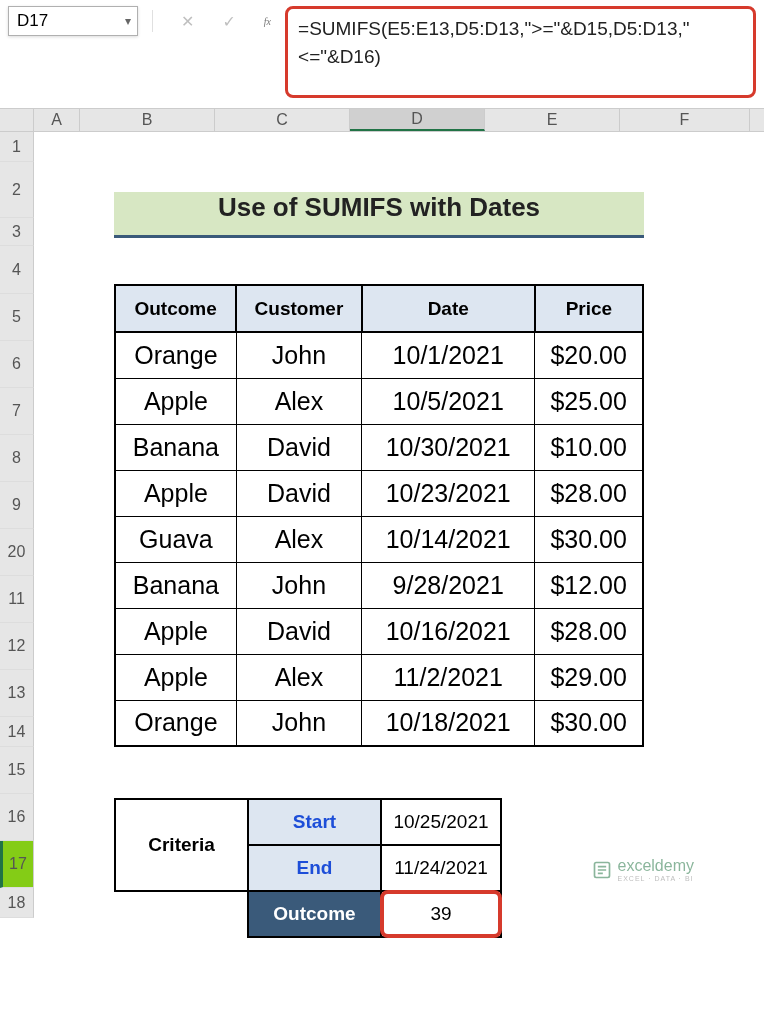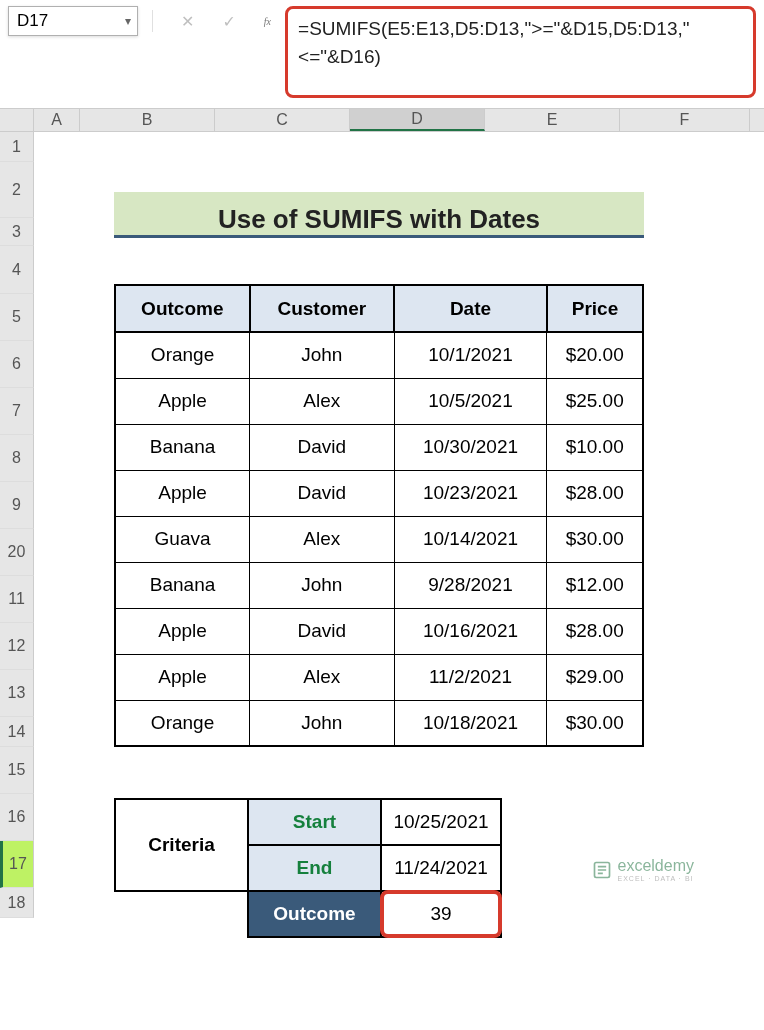--- a/index.html
+++ b/index.html
@@ -84,42 +84,42 @@
     height: 47px;
     display: flex;
     align-items: center;
     justify-content: center;
     font-size: 16px;
     color: #555;
     background: #e6e6e6;
     border-right: 1px solid #ccc;
     border-bottom: 1px solid #ddd;
   }
-  .rh.sel { background: #bef264; border-left: 3px solid #217346; }
+  .rh.sel { background: #84cc16; border-left: 3px solid #217346; }
   .ch {
     display: flex; align-items: center; justify-content: center;
     font-size: 16px; color: #555;
     border-right: 1px solid #ccc;
   }
   .ch.corner { width: 34px; background: #e6e6e6; }
   .ch.sel { background: #d0d0d0; border-bottom: 2px solid #217346; }
   .sheet-body {
     margin-left: 34px;
     position: relative;
     height: 860px;
   }
   .title-banner {
     position: absolute;
     left: 80px; top: 60px;
     width: 530px;
     height: 46px;
     background: #d7e7c3;
     border-bottom: 3px solid #3a5a7a;
     display: flex;
-    align-items: flex-end;
+    align-items: flex-start;
     justify-content: center;
     font-size: 26px;
     font-weight: bold;
     color: #222;
   }
   .data-table {
     position: absolute;
     left: 80px; top: 152px;
     border-collapse: collapse;
     width: 530px;
@@ -128,39 +128,39 @@
     background: #dde6f1;
     border: 2px solid #000;
     height: 47px;
     font-size: 19px;
     font-weight: bold;
   }
   .data-table td {
     border: 1px solid #000;
     height: 46px;
     text-align: center;
-    font-size: 19px;
+    font-size: 25px;
   }
   .data-table tr:first-child th { border-top: 2px solid #000; }
   .data-table td:first-child, .data-table th:first-child { border-left: 2px solid #000; }
   .data-table td:last-child, .data-table th:last-child { border-right: 2px solid #000; }
   .data-table tr:last-child td { border-bottom: 2px solid #000; }
   .crit-table {
     position: absolute;
     left: 80px; top: 666px;
     border-collapse: collapse;
   }
   .crit-table td, .crit-table th {
     border: 2px solid #000;
     height: 46px;
     text-align: center;
     font-size: 19px;
   }
   .crit-label { width: 133px; font-weight: bold; background: #fff; }
-  .crit-key { width: 133px; background: #dde6f1; font-weight: bold; color: #15803d; }
+  .crit-key { width: 133px; background: #dde6f1; font-weight: bold; color: #1d4ed8; }
   .crit-key.dark { background: #3a5a7a; color: #fff; }
   .crit-val { width: 120px; }
   .outcome-cell {
     position: relative;
   }
   .outcome-highlight {
     position: absolute;
     inset: -2px;
     border: 4px solid #d63a2c;
     border-radius: 8px;

